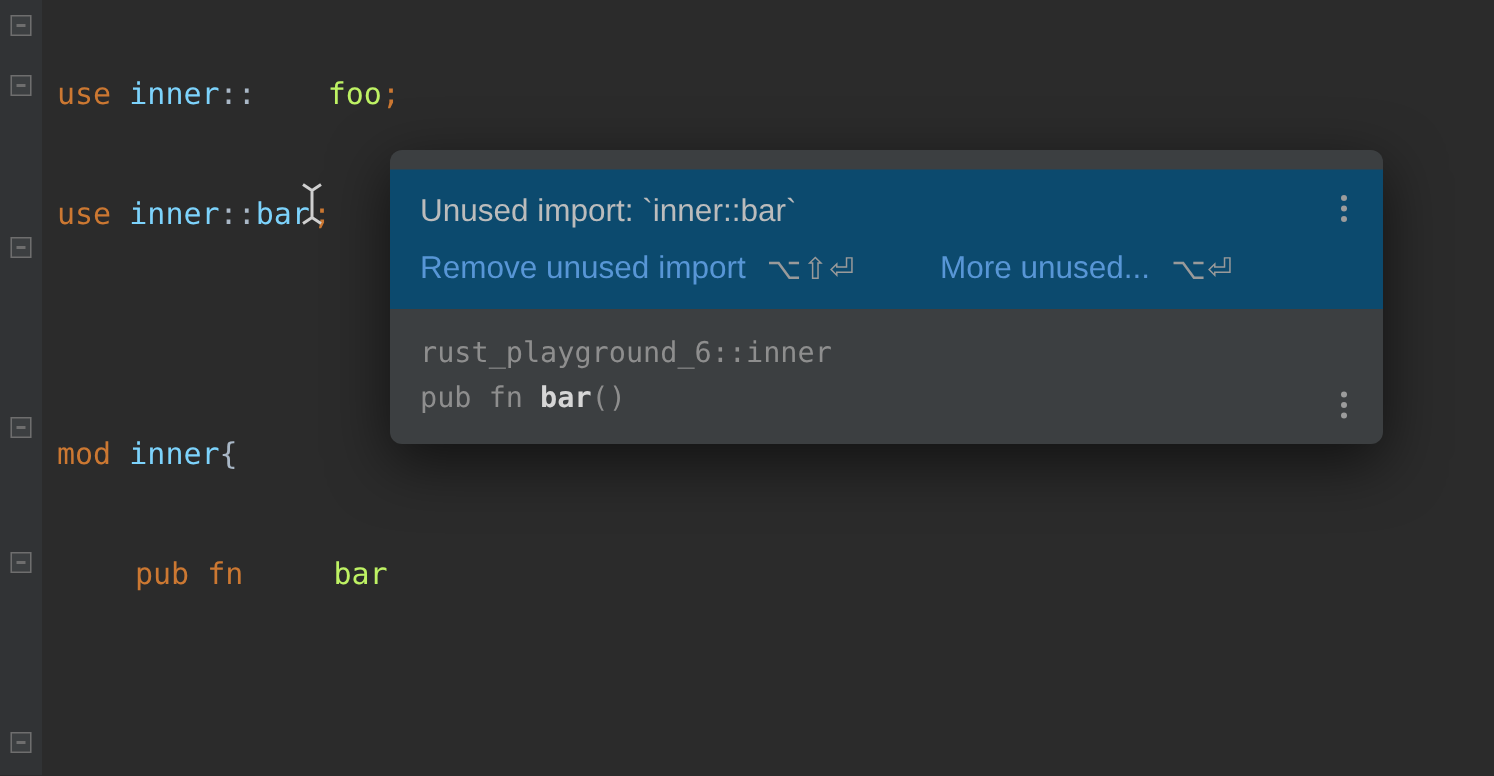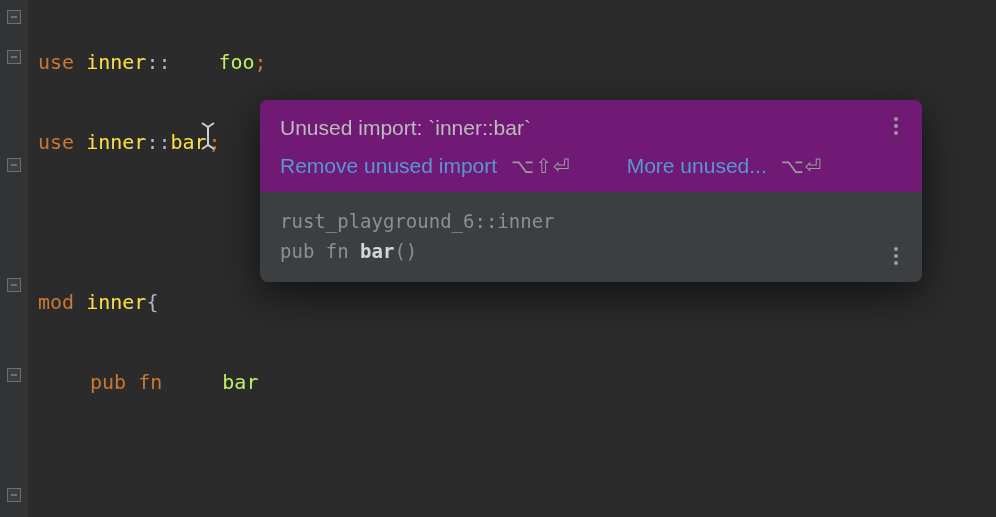--- a/index.html
+++ b/index.html
@@ -39,21 +39,21 @@
     left: 3px;
   }
   .code {
     position: absolute;
     left: 38px;
     top: 2px;
     line-height: 40px;
     white-space: pre;
   }
   .kw { color: #cc7832; }
-  .ident { color: #fde047; }
+  .ident { color: #7dd3fc; }
   .fn-name { color: #bef264; margin-left: 48px; }
   .punct { color: #a9b7c6; }
   .semi { color: #cc7832; }
   .indent { display:inline-block; width: 52px; }
   .caret {
     display:inline-block;
     width: 2px;
     height: 26px;
     position: relative;
   }
@@ -64,23 +64,24 @@
     left: 260px;
     top: 100px;
     width: 662px;
     background: #3c3f41;
     border-radius: 8px;
     box-shadow: 0 12px 40px rgba(0,0,0,0.6);
     font-family: -apple-system, 'Segoe UI', sans-serif;
     overflow: hidden;
   }
   .popup-top {
-    background: #701a75;
+    background: #0c4a6e;
     padding: 16px 20px 14px 20px;
     position: relative;
+    margin-top: 13px;
   }
   .popup-title {
     color: #bcbcbc;
     font-size: 21px;
     margin-bottom: 14px;
   }
   .popup-actions {
     display: flex;
     gap: 14px;
   }

